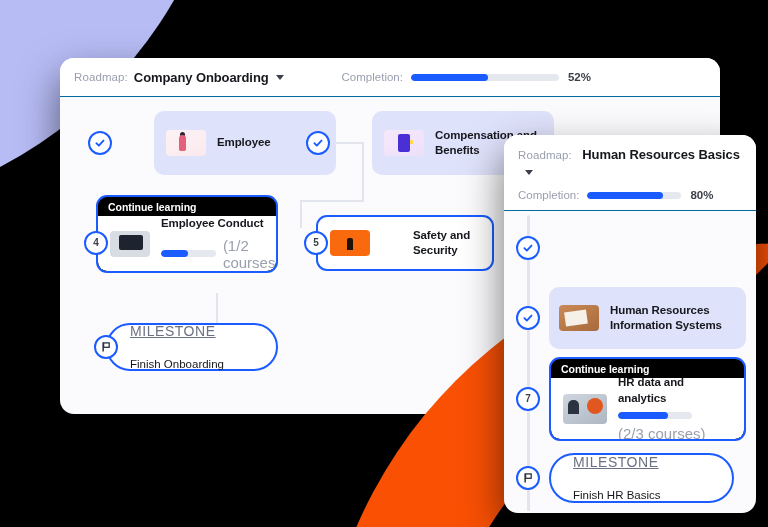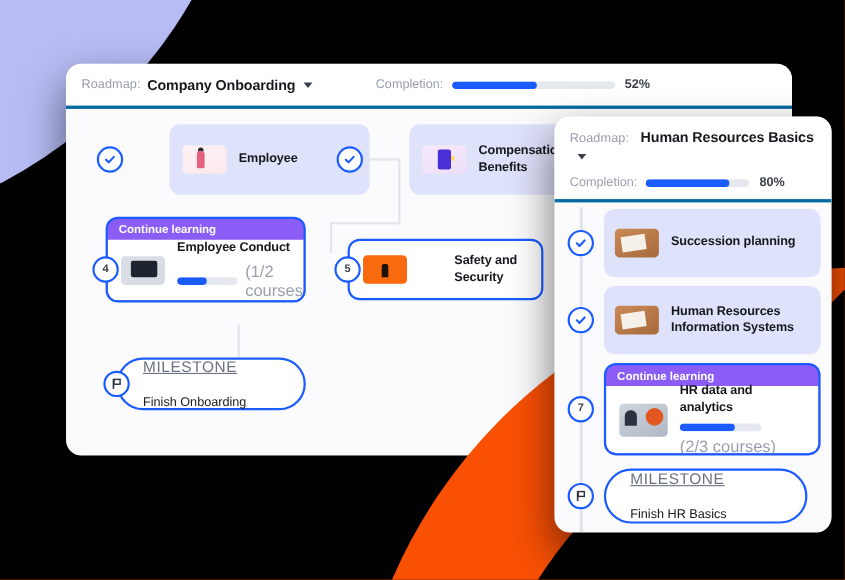--- a/index.html
+++ b/index.html
@@ -24,23 +24,23 @@
     z-index:3;
   }
 
   
   .panel{
     position:absolute;background:#fbfbfd;border-radius:14px;
     box-shadow:0 18px 40px rgba(0,0,0,.55);
     overflow:hidden;
   }
   .panel-back{left:60px;top:58px;width:660px;height:356px;z-index:2;}
-  .panel-front{left:504px;top:106px;width:252px;height:378px;z-index:4;}
-
-  .panel-head{background:#ffffff;border-bottom:3px solid #0369a1;}
+  .panel-front{left:504px;top:135px;width:252px;height:378px;z-index:4;}
+
+  .panel-head{background:#ffffff;border-bottom:1px solid #0369a1;}
   .panel-back .panel-head{height:38px;display:flex;align-items:center;padding:0 14px;}
   .panel-front .panel-head{padding:10px 14px 9px 14px;}
 
   .rm-label{color:#9a9fae;font-size:11.5px;margin-right:6px;letter-spacing:.1px;}
   .rm-title{color:#16181d;font-size:13px;font-weight:bold;letter-spacing:-.1px;}
   .caret{
     display:inline-block;width:0;height:0;margin-left:7px;vertical-align:2px;
     border-left:4.5px solid transparent;border-right:4.5px solid transparent;
     border-top:5px solid #3a3f4a;
   }
@@ -86,21 +86,21 @@
   .badge{
     position:absolute;width:24px;height:24px;border-radius:50%;
     background:#ffffff;border:2.5px solid #1a5cff;box-sizing:border-box;
     display:flex;align-items:center;justify-content:center;z-index:6;
   }
   .badge svg{display:block;}
   .badge span{font-size:10px;font-weight:bold;color:#3a3f4a;line-height:1;}
 
   
   .cl{
-    position:absolute;background:#8b5cf6;border:2.5px solid #1a5cff;
+    position:absolute;background:#000000;border:2.5px solid #1a5cff;
     border-radius:11px;box-sizing:border-box;overflow:hidden;
   }
   .cl-head{height:19px;display:flex;align-items:center;padding:0 10px;}
   .cl-head span{color:#fff;font-size:10.5px;font-weight:bold;letter-spacing:-.05px;}
   .cl-body{background:#fff;border-radius:0 0 9px 9px;height:calc(100% - 19px);
            display:flex;align-items:center;padding:0 12px;box-sizing:border-box;}
   .prog-wrap{display:flex;align-items:center;margin-top:5px;}
   .courses{font-size:15px;color:#9a9fae;}
 
   
@@ -230,24 +230,20 @@
           <i id="bp-front" style="width: 80%;"></i>
         </div>
         <span class="pct">80%</span>
       </div>
     </div>
 
     <div class="flist">
 
       <div class="rail" style="left:23px;top:4px;width:3px;height:296px;border-radius:3px;"></div>
 
-      <div class="fcard" style="top:6px;height:62px;">
-        <div class="thumb t-succ"></div>
-        <div class="card-title">Succession planning</div>
-      </div>
       <div class="badge" style="left:12px;top:25px;">
         <svg width="12" height="12" viewBox="0 0 12 12">
           <path d="M2.4 6.2 L4.8 8.6 L9.5 3.6" fill="none" stroke="#1a5cff" stroke-width="1.9" stroke-linecap="round" stroke-linejoin="round"></path>
         </svg>
       </div>
 
       <div class="fcard" style="top:76px;height:62px;">
         <div class="thumb t-succ"></div>
         <div class="card-title">Human Resources Information Systems</div>
       </div>

